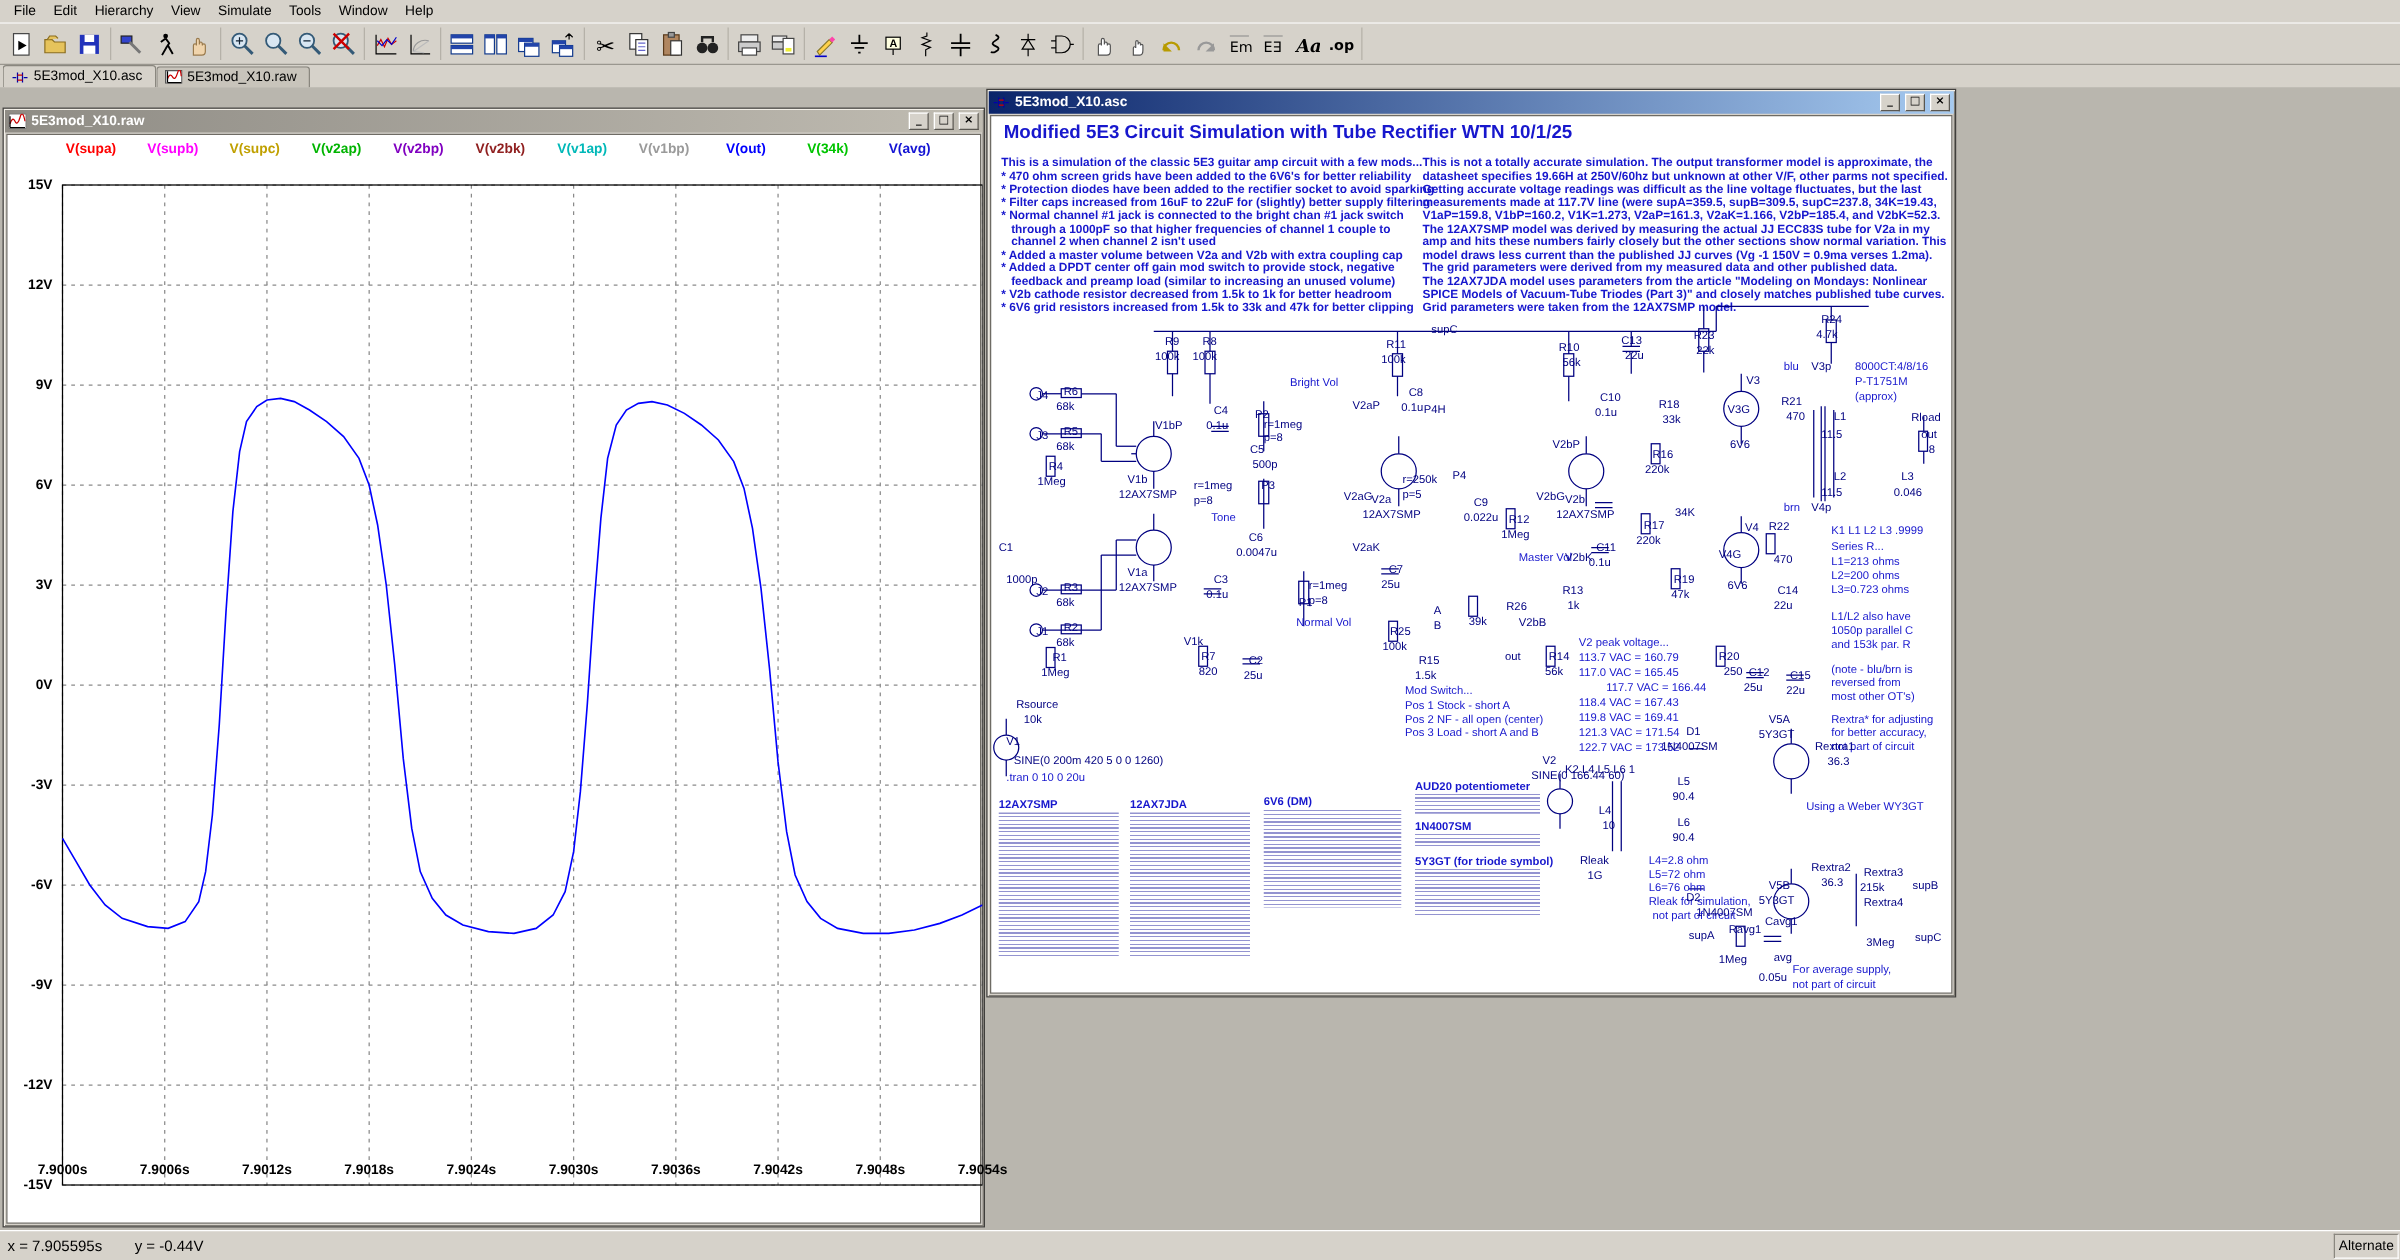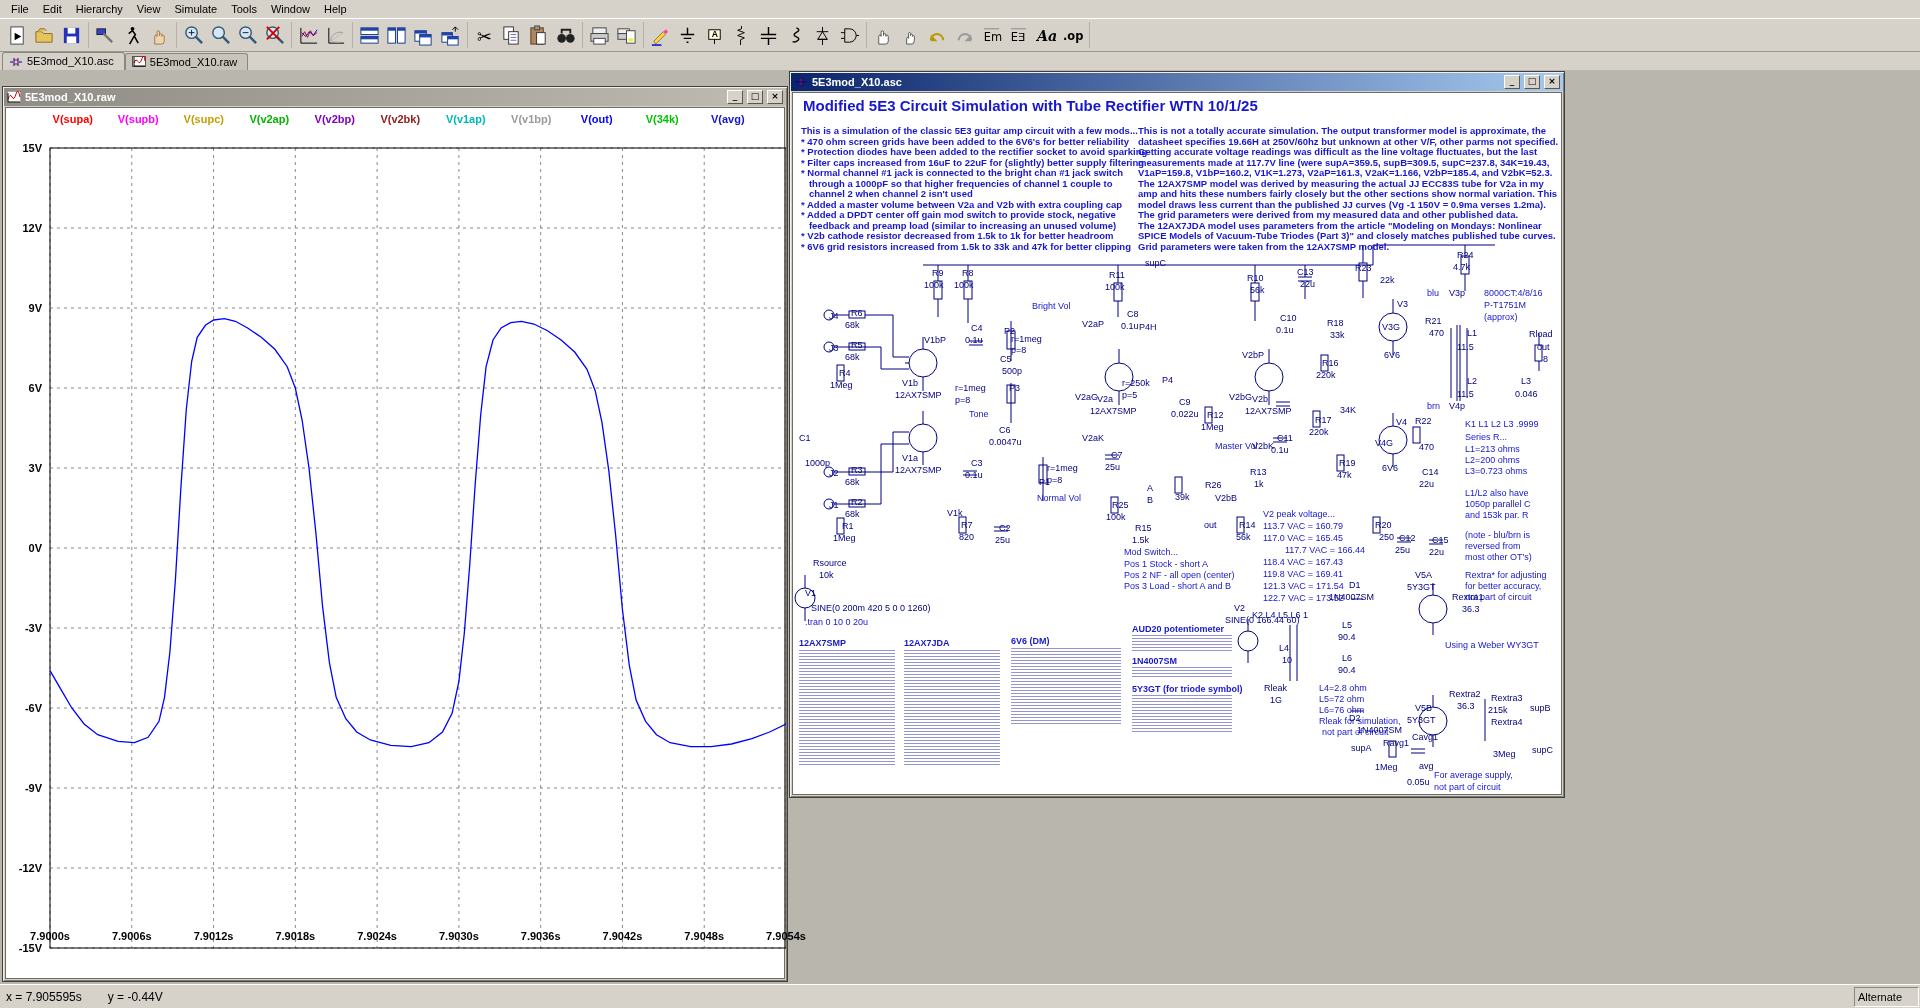--- a/index.html
+++ b/index.html
@@ -50,21 +50,21 @@
   .sch-label{position:absolute;font-size:9px;color:#000080;white-space:pre;line-height:9px;}
   .sch-label.cmt{color:#1717cd;}
   .model-title{position:absolute;font-size:9px;font-weight:bold;color:#1717cd;white-space:nowrap;}
   .model-stripes{position:absolute;background:repeating-linear-gradient(to bottom,
       rgba(60,60,170,.55) 0 1px, transparent 1px 3px);}
   #schsvg{position:absolute;left:0;top:0;}
   
   #statusbar{height:24px;background:#d6d2ca;border-top:1px solid #fff;display:flex;align-items:center;
     font-size:12px;color:#000;}
   #status-left{flex:1;padding-left:6px;display:flex;gap:26px;}
-  #mode-panel{width:65px;height:20px;margin-right:1px;border:1px solid;border-color:#8a877f #fff #fff #8a877f;
+  #mode-panel{width:52px;height:20px;margin-right:1px;border:1px solid;border-color:#8a877f #fff #fff #8a877f;
     display:flex;align-items:center;padding-left:3px;font-size:11px;}
 </style>
 </head>
 <body>
 
 <div id="menubar">
     <span class="menu-item">File</span>
     <span class="menu-item">Edit</span>
     <span class="menu-item">Hierarchy</span>
     <span class="menu-item">View</span>
@@ -596,21 +596,21 @@
           <span class="sch-label" style="left: 131px; top: 188px;">100k</span>
           <span class="sch-label" style="left: 169px; top: 176px;">R8</span>
           <span class="sch-label" style="left: 161px; top: 188px;">100k</span>
           <span class="sch-label" style="left: 316px; top: 178px;">R11</span>
           <span class="sch-label" style="left: 312px; top: 190px;">100k</span>
           <span class="sch-label" style="left: 454px; top: 181px;">R10</span>
           <span class="sch-label" style="left: 457px; top: 193px;">56k</span>
           <span class="sch-label" style="left: 504px; top: 175px;">C13</span>
           <span class="sch-label" style="left: 507px; top: 187px;">22u</span>
           <span class="sch-label" style="left: 562px; top: 171px;">R23</span>
-          <span class="sch-label" style="left: 564px; top: 183px; margin-left: 23px;">22k</span>
+          <span class="sch-label" style="left: 564px; top: 183px;">22k</span>
           <span class="sch-label" style="left: 664px; top: 158px;">R24</span>
           <span class="sch-label" style="left: 660px; top: 170px;">4.7k</span>
           <span class="sch-label cmt" style="left: 634px; top: 196px;">blu</span>
           <span class="sch-label" style="left: 656px; top: 196px;">V3p</span>
           <span class="sch-label cmt" style="left: 691px; top: 196px;">8000CT:4/8/16</span>
           <span class="sch-label cmt" style="left: 691px; top: 208px;">P-T1751M</span>
           <span class="sch-label cmt" style="left: 691px; top: 220px;">(approx)</span>
           <span class="sch-label cmt" style="left: 239px; top: 209px;">Bright Vol</span>
           <span class="sch-label" style="left: 178px; top: 231px;">C4</span>
           <span class="sch-label" style="left: 172px; top: 243px;">0.1u</span>

